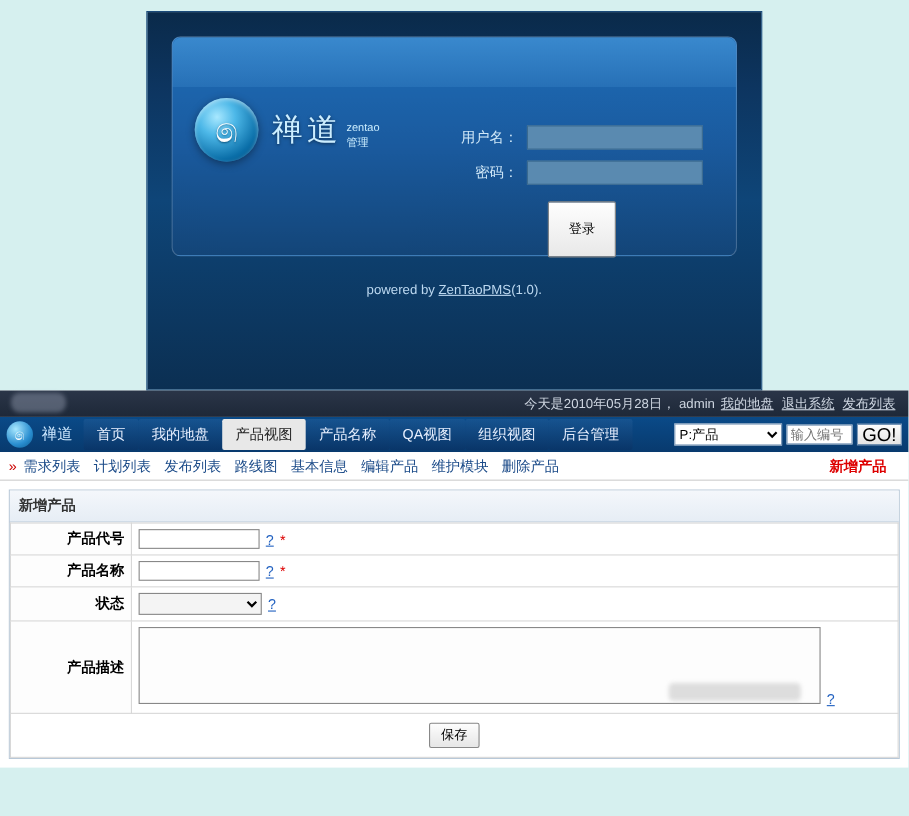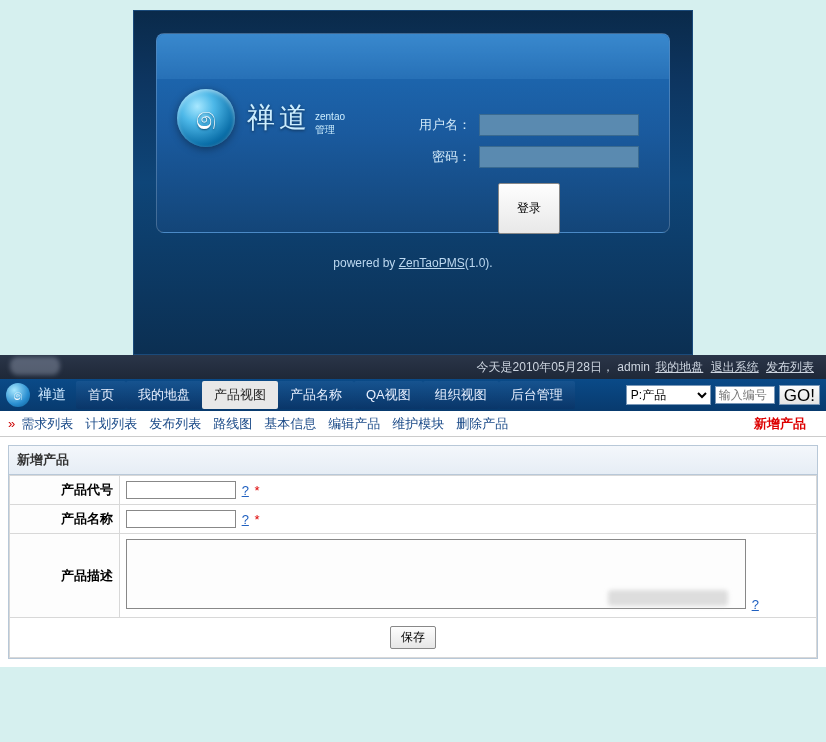--- a/index.html
+++ b/index.html
@@ -65,21 +65,21 @@
       display: flex; align-items: center; justify-content: center; color: #fff; font-size: 14px;
     }
     .nav-brand { color: #cde8ff; font-size: 14px; font-family: "KaiTi","STKaiti",serif; margin: 0 6px 0 4px; }
     .nav-item {
       padding: 5px 12px; color: #e8f0ff; font-size: 13px; cursor: pointer;
       background: linear-gradient(180deg, rgba(30,90,150,0.6), rgba(10,50,100,0.6));
       border-radius: 2px;
     }
     .nav-item.active { background: #e8e8e8; color: #222; }
     .nav-spacer { flex: 1; }
-    .nav-select { width: 85px; height: 20px; font-size: 12px; background: #fff; border: 1px solid #7a98b8; }
+    .nav-select { width: 98px; height: 20px; font-size: 12px; background: #fff; border: 1px solid #7a98b8; }
     .nav-input { width: 60px; height: 18px; font-size: 12px; border: 1px solid #7a98b8; padding: 0 3px; }
     .nav-go { height: 20px; padding: 0 4px; background: linear-gradient(180deg,#fdfdfd,#e4e4e4); border: 1px solid #7a98b8; font-size: 17px; cursor: pointer; }
     .subnav {
       height: 26px; background: #fff; border-bottom: 1px solid #ccc;
       display: flex; align-items: center; padding: 0 8px; font-size: 13px;
     }
     .subnav .caret { color: #c00; margin-right: 6px; }
     .subnav a { color: #1a4a88; margin-right: 12px; cursor: pointer; text-decoration: none; }
     .subnav .sub-spacer { flex: 1; }
     .subnav .danger { color: #d00; font-weight: bold; }
@@ -195,20 +195,27 @@
           </tr>
           <tr>
             <td class="lbl">产品名称</td>
             <td>
               <input class="fld-input" style="">
               <a class="help">?</a>
               <span class="req">*</span>
             </td>
           </tr>
           <tr>
+            <td class="lbl">状态</td>
+            <td>
+              <select class="fld-select"><option></option></select>
+              <a class="help">?</a>
+            </td>
+          </tr>
+          <tr>
             <td class="lbl">产品描述</td>
             <td>
               <span class="ta-wrap">
                 <textarea class="fld-textarea" style=""></textarea>
                 <span class="ta-blur"></span>
               </span>
               <a class="help">?</a>
             </td>
           </tr>
           <tr class="save-row">

